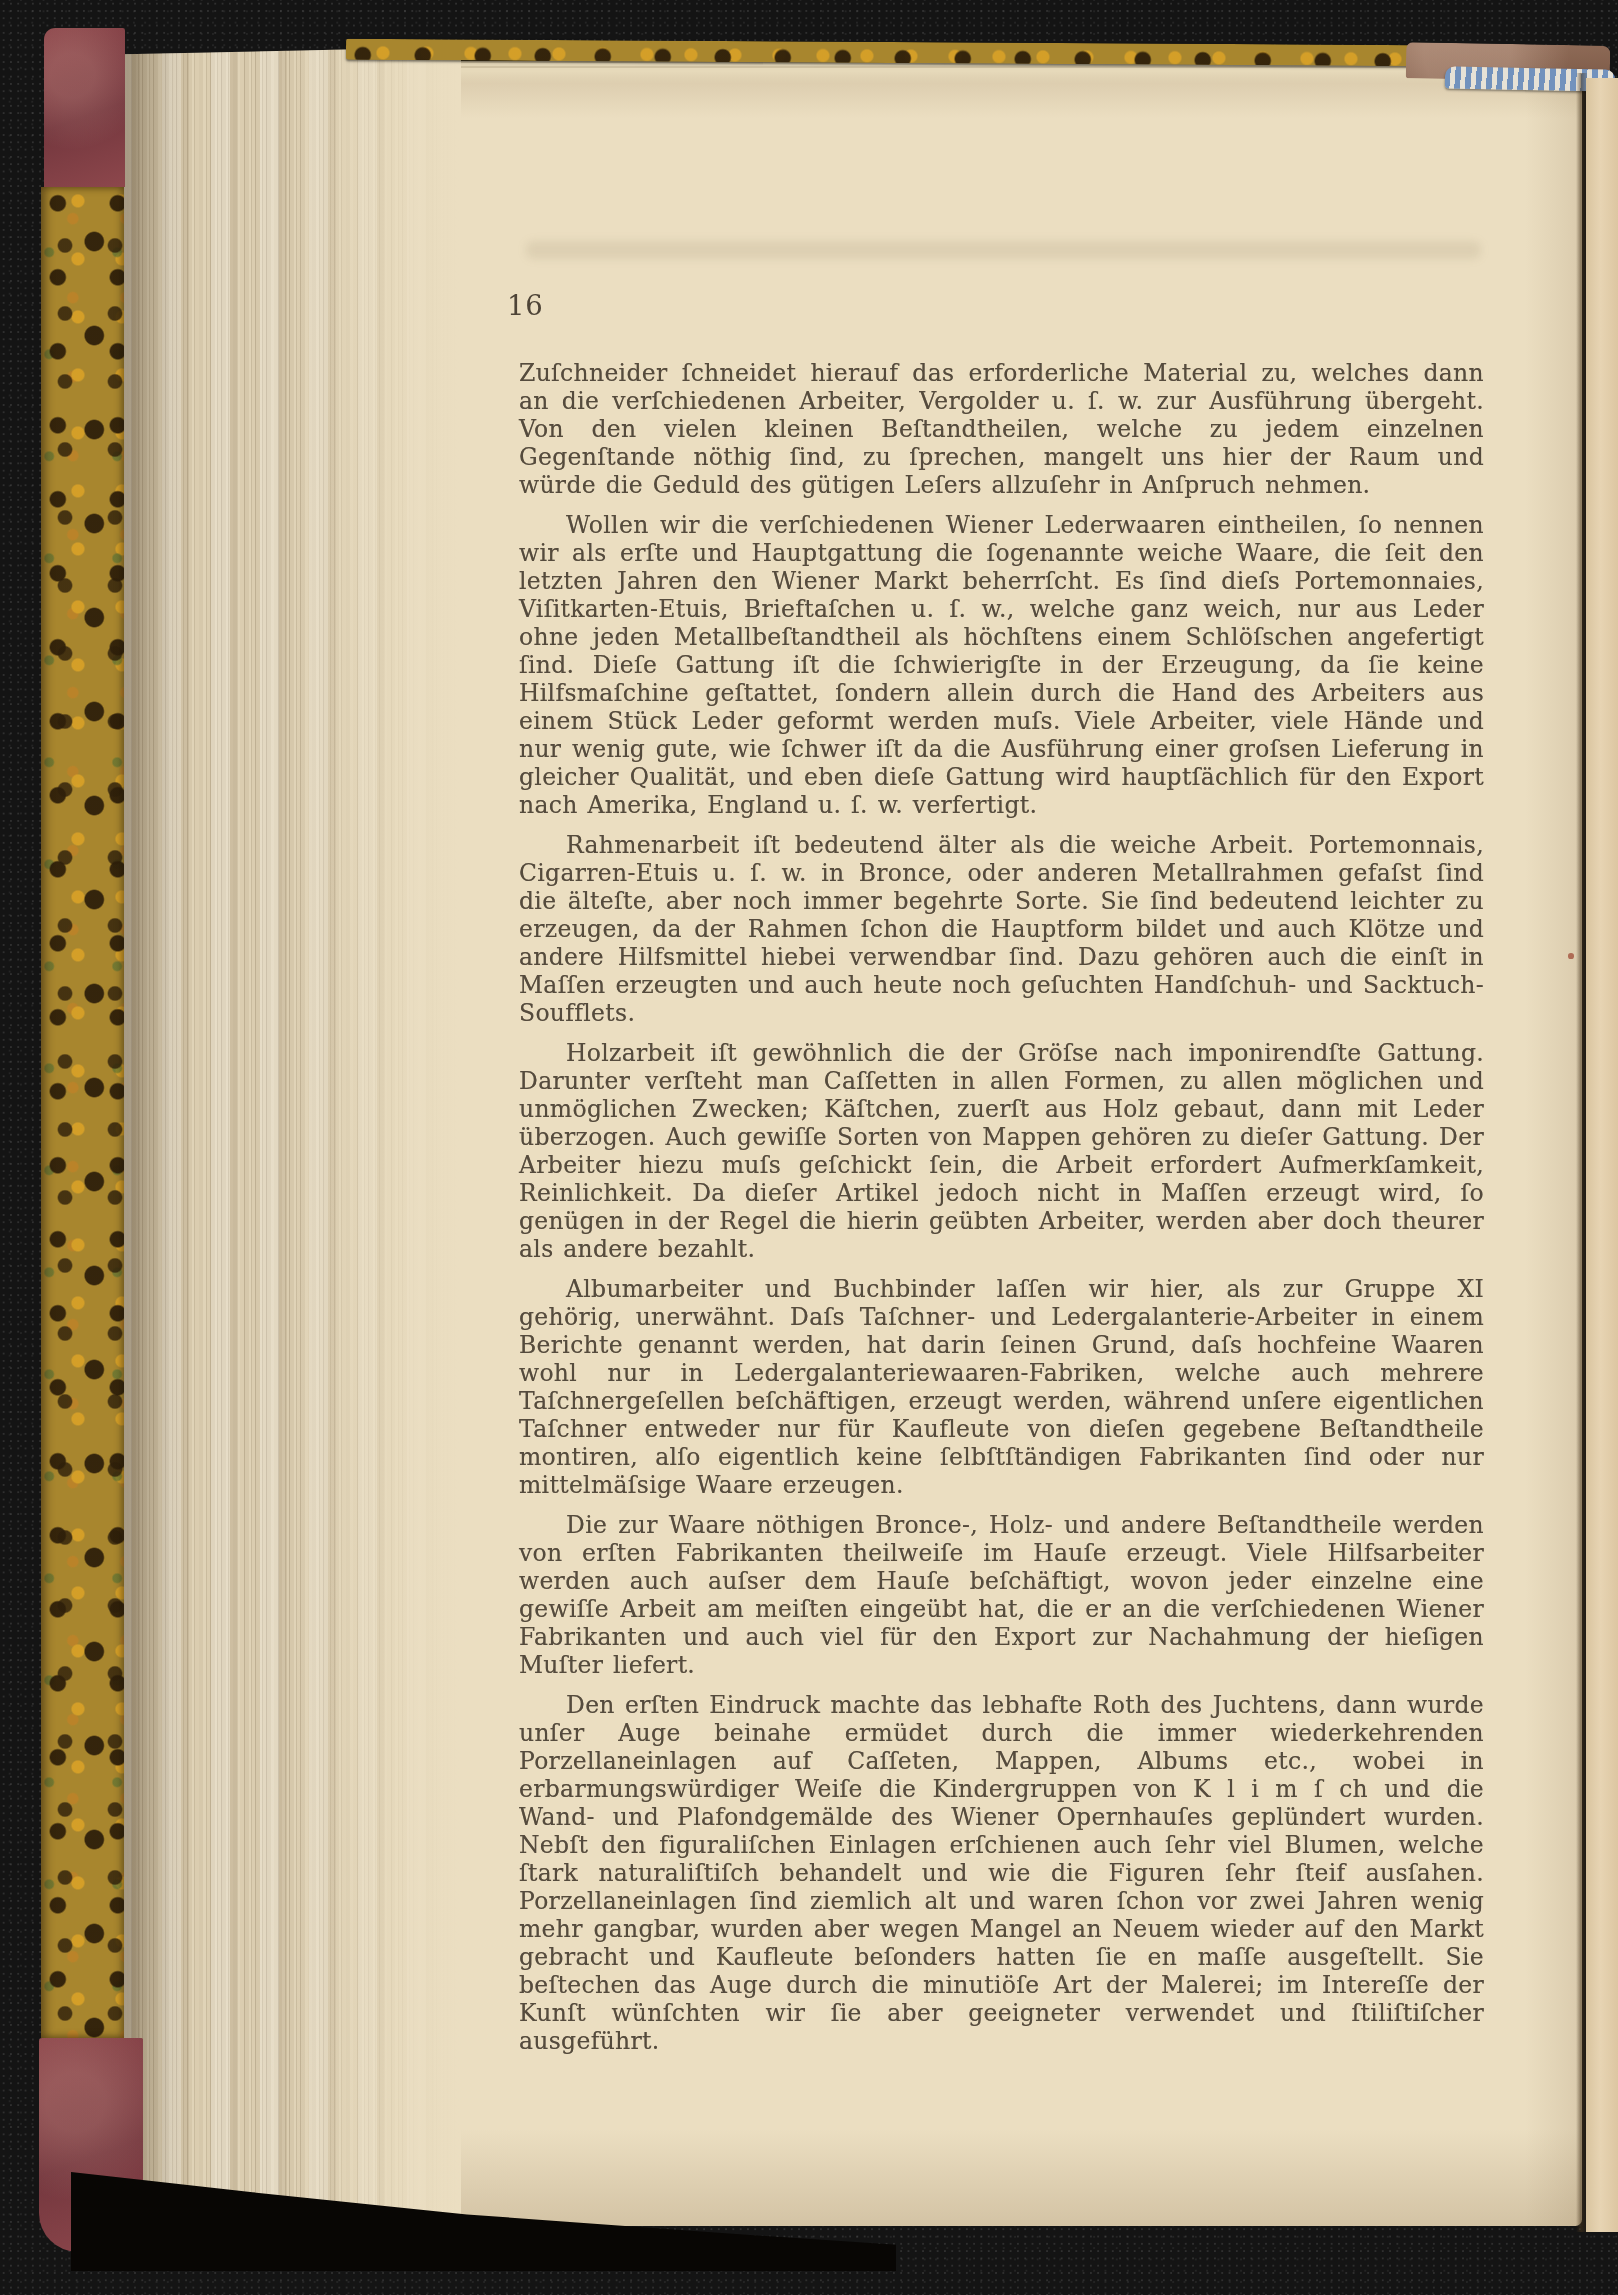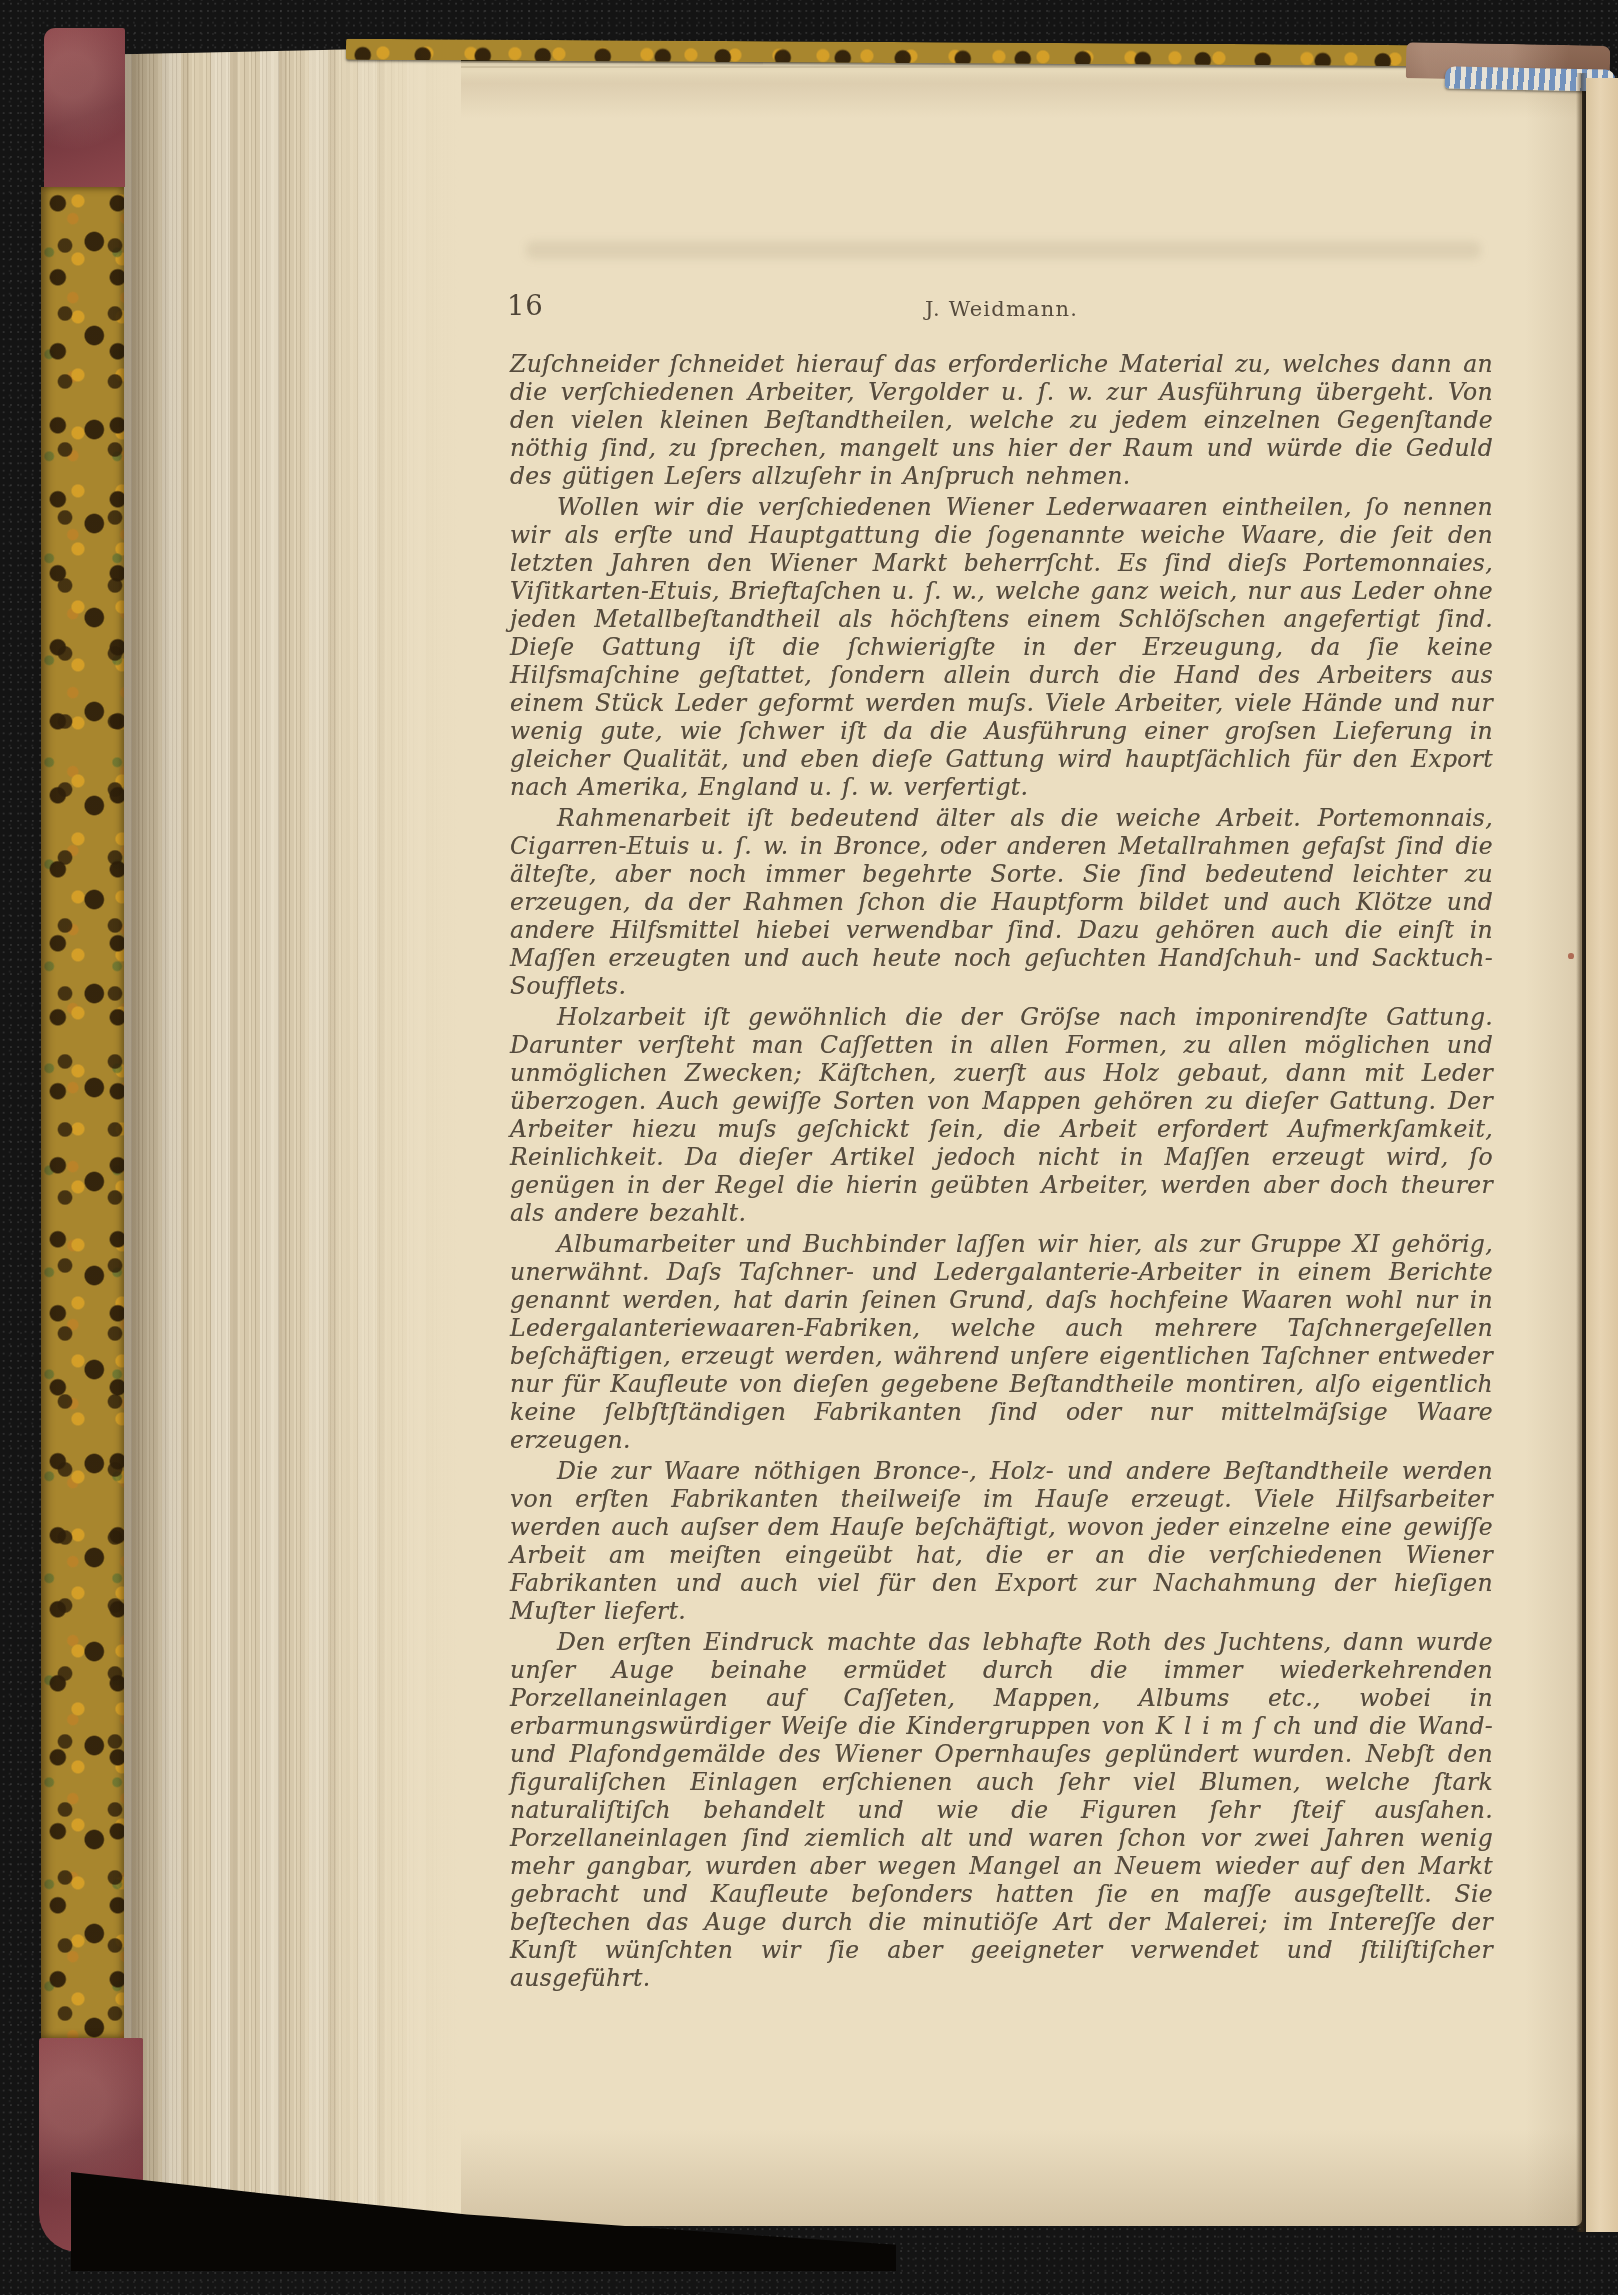--- a/index.html
+++ b/index.html
@@ -50,21 +50,21 @@
     font-size:21px;color:#564b3d;letter-spacing:1.2px;
   }
 
   .text-block{
     position:absolute;left:240px;top:286px;width:989px;
     font-size:23.5px;line-height:28px;color:#554b3d;
     letter-spacing:0.3px;word-spacing:2px;
     text-align:justify;hyphens:auto;-webkit-hyphens:auto;
     text-shadow:0 0 0.6px rgba(85,75,61,.55);
   }
-  .text-block p{margin:3px;font-style:italic;}
+  .text-block p{margin:12px;}
   .text-block p.indent{text-indent:47px;}
   .text-block p.space-before{margin-top:47px;}
 
   
   .page-stack{
     position:absolute;left:113px;top:47px;width:348px;height:2178px;
     background:
       repeating-linear-gradient(90deg,
         rgba(255,255,255,.22) 0 19.4px, rgba(150,130,100,.20) 19.4px 27px,
         rgba(255,255,255,0) 27px 49px),
@@ -151,21 +151,20 @@
 </style>
 </head>
 <body>
 
 <div class="scene">
 
   <div class="page">
     <div class="ghost"></div>
     <div class="speck"></div>
     <div class="page-number">16</div>
-    <div class="running-header">J. Weidmann.</div>
     <div class="text-block">
         <p class="">Zuſchneider ſchneidet hierauf das erforderliche Material zu, welches dann an die verſchiedenen Arbeiter, Vergolder u. ſ. w. zur Ausführung übergeht. Von den vielen kleinen Beſtandtheilen, welche zu jedem einzelnen Gegenſtande nöthig ſind, zu ſprechen, mangelt uns hier der Raum und würde die Geduld des gütigen Leſers allzuſehr in Anſpruch nehmen.</p>
         <p class="indent">Wollen wir die verſchiedenen Wiener Lederwaaren eintheilen, ſo nennen wir als erſte und Hauptgattung die ſogenannte weiche Waare, die ſeit den letzten Jahren den Wiener Markt beherrſcht. Es ſind dieſs Portemonnaies, Viſitkarten-Etuis, Brieftaſchen u. ſ. w., welche ganz weich, nur aus Leder ohne jeden Metallbeſtandtheil als höchſtens einem Schlöſschen angefertigt ſind. Dieſe Gattung iſt die ſchwierigſte in der Erzeugung, da ſie keine Hilfsmaſchine geſtattet, ſondern allein durch die Hand des Arbeiters aus einem Stück Leder geformt werden muſs. Viele Arbeiter, viele Hände und nur wenig gute, wie ſchwer iſt da die Ausführung einer groſsen Lieferung in gleicher Qualität, und eben dieſe Gattung wird hauptſächlich für den Export nach Amerika, England u. ſ. w. verfertigt.</p>
         <p class="indent">Rahmenarbeit iſt bedeutend älter als die weiche Arbeit. Portemonnais, Cigarren-Etuis u. ſ. w. in Bronce, oder anderen Metallrahmen gefaſst ſind die älteſte, aber noch immer begehrte Sorte. Sie ſind bedeutend leichter zu erzeugen, da der Rahmen ſchon die Hauptform bildet und auch Klötze und andere Hilfsmittel hiebei verwendbar ſind. Dazu gehören auch die einſt in Maſſen erzeugten und auch heute noch geſuchten Handſchuh- und Sacktuch-Soufflets.</p>
         <p class="indent">Holzarbeit iſt gewöhnlich die der Gröſse nach imponirendſte Gattung. Darunter verſteht man Caſſetten in allen Formen, zu allen möglichen und unmöglichen Zwecken; Käſtchen, zuerſt aus Holz gebaut, dann mit Leder überzogen. Auch gewiſſe Sorten von Mappen gehören zu dieſer Gattung. Der Arbeiter hiezu muſs geſchickt ſein, die Arbeit erfordert Aufmerkſamkeit, Reinlichkeit. Da dieſer Artikel jedoch nicht in Maſſen erzeugt wird, ſo genügen in der Regel die hierin geübten Arbeiter, werden aber doch theurer als andere bezahlt.</p>
         <p class="indent">Albumarbeiter und Buchbinder laſſen wir hier, als zur Gruppe XI gehörig, unerwähnt. Daſs Taſchner- und Ledergalanterie-Arbeiter in einem Berichte genannt werden, hat darin ſeinen Grund, daſs hochfeine Waaren wohl nur in Ledergalanteriewaaren-Fabriken, welche auch mehrere Taſchnergeſellen beſchäftigen, erzeugt werden, während unſere eigentlichen Taſchner entweder nur für Kaufleute von dieſen gegebene Beſtandtheile montiren, alſo eigentlich keine ſelbſtſtändigen Fabrikanten ſind oder nur mittelmäſsige Waare erzeugen.</p>
         <p class="indent">Die zur Waare nöthigen Bronce-, Holz- und andere Beſtandtheile werden von erſten Fabrikanten theilweiſe im Hauſe erzeugt. Viele Hilfsarbeiter werden auch auſser dem Hauſe beſchäftigt, wovon jeder einzelne eine gewiſſe Arbeit am meiſten eingeübt hat, die er an die verſchiedenen Wiener Fabrikanten und auch viel für den Export zur Nachahmung der hieſigen Muſter liefert.</p>
         <p class="indent">Den erſten Eindruck machte das lebhafte Roth des Juchtens, dann wurde unſer Auge beinahe ermüdet durch die immer wiederkehrenden Porzellaneinlagen auf Caſſeten, Mappen, Albums etc., wobei in erbarmungswürdiger Weiſe die Kindergruppen von K l i m ſ ch und die Wand- und Plafondgemälde des Wiener Opernhauſes geplündert wurden. Nebſt den figuraliſchen Einlagen erſchienen auch ſehr viel Blumen, welche ſtark naturaliſtiſch behandelt und wie die Figuren ſehr ſteif ausſahen. Porzellaneinlagen ſind ziemlich alt und waren ſchon vor zwei Jahren wenig mehr gangbar, wurden aber wegen Mangel an Neuem wieder auf den Markt gebracht und Kaufleute beſonders hatten ſie en maſſe ausgeſtellt. Sie beſtechen das Auge durch die minutiöſe Art der Malerei; im Intereſſe der Kunſt wünſchten wir ſie aber geeigneter verwendet und ſtiliſtiſcher ausgeführt.</p>
       </div>
   </div>

